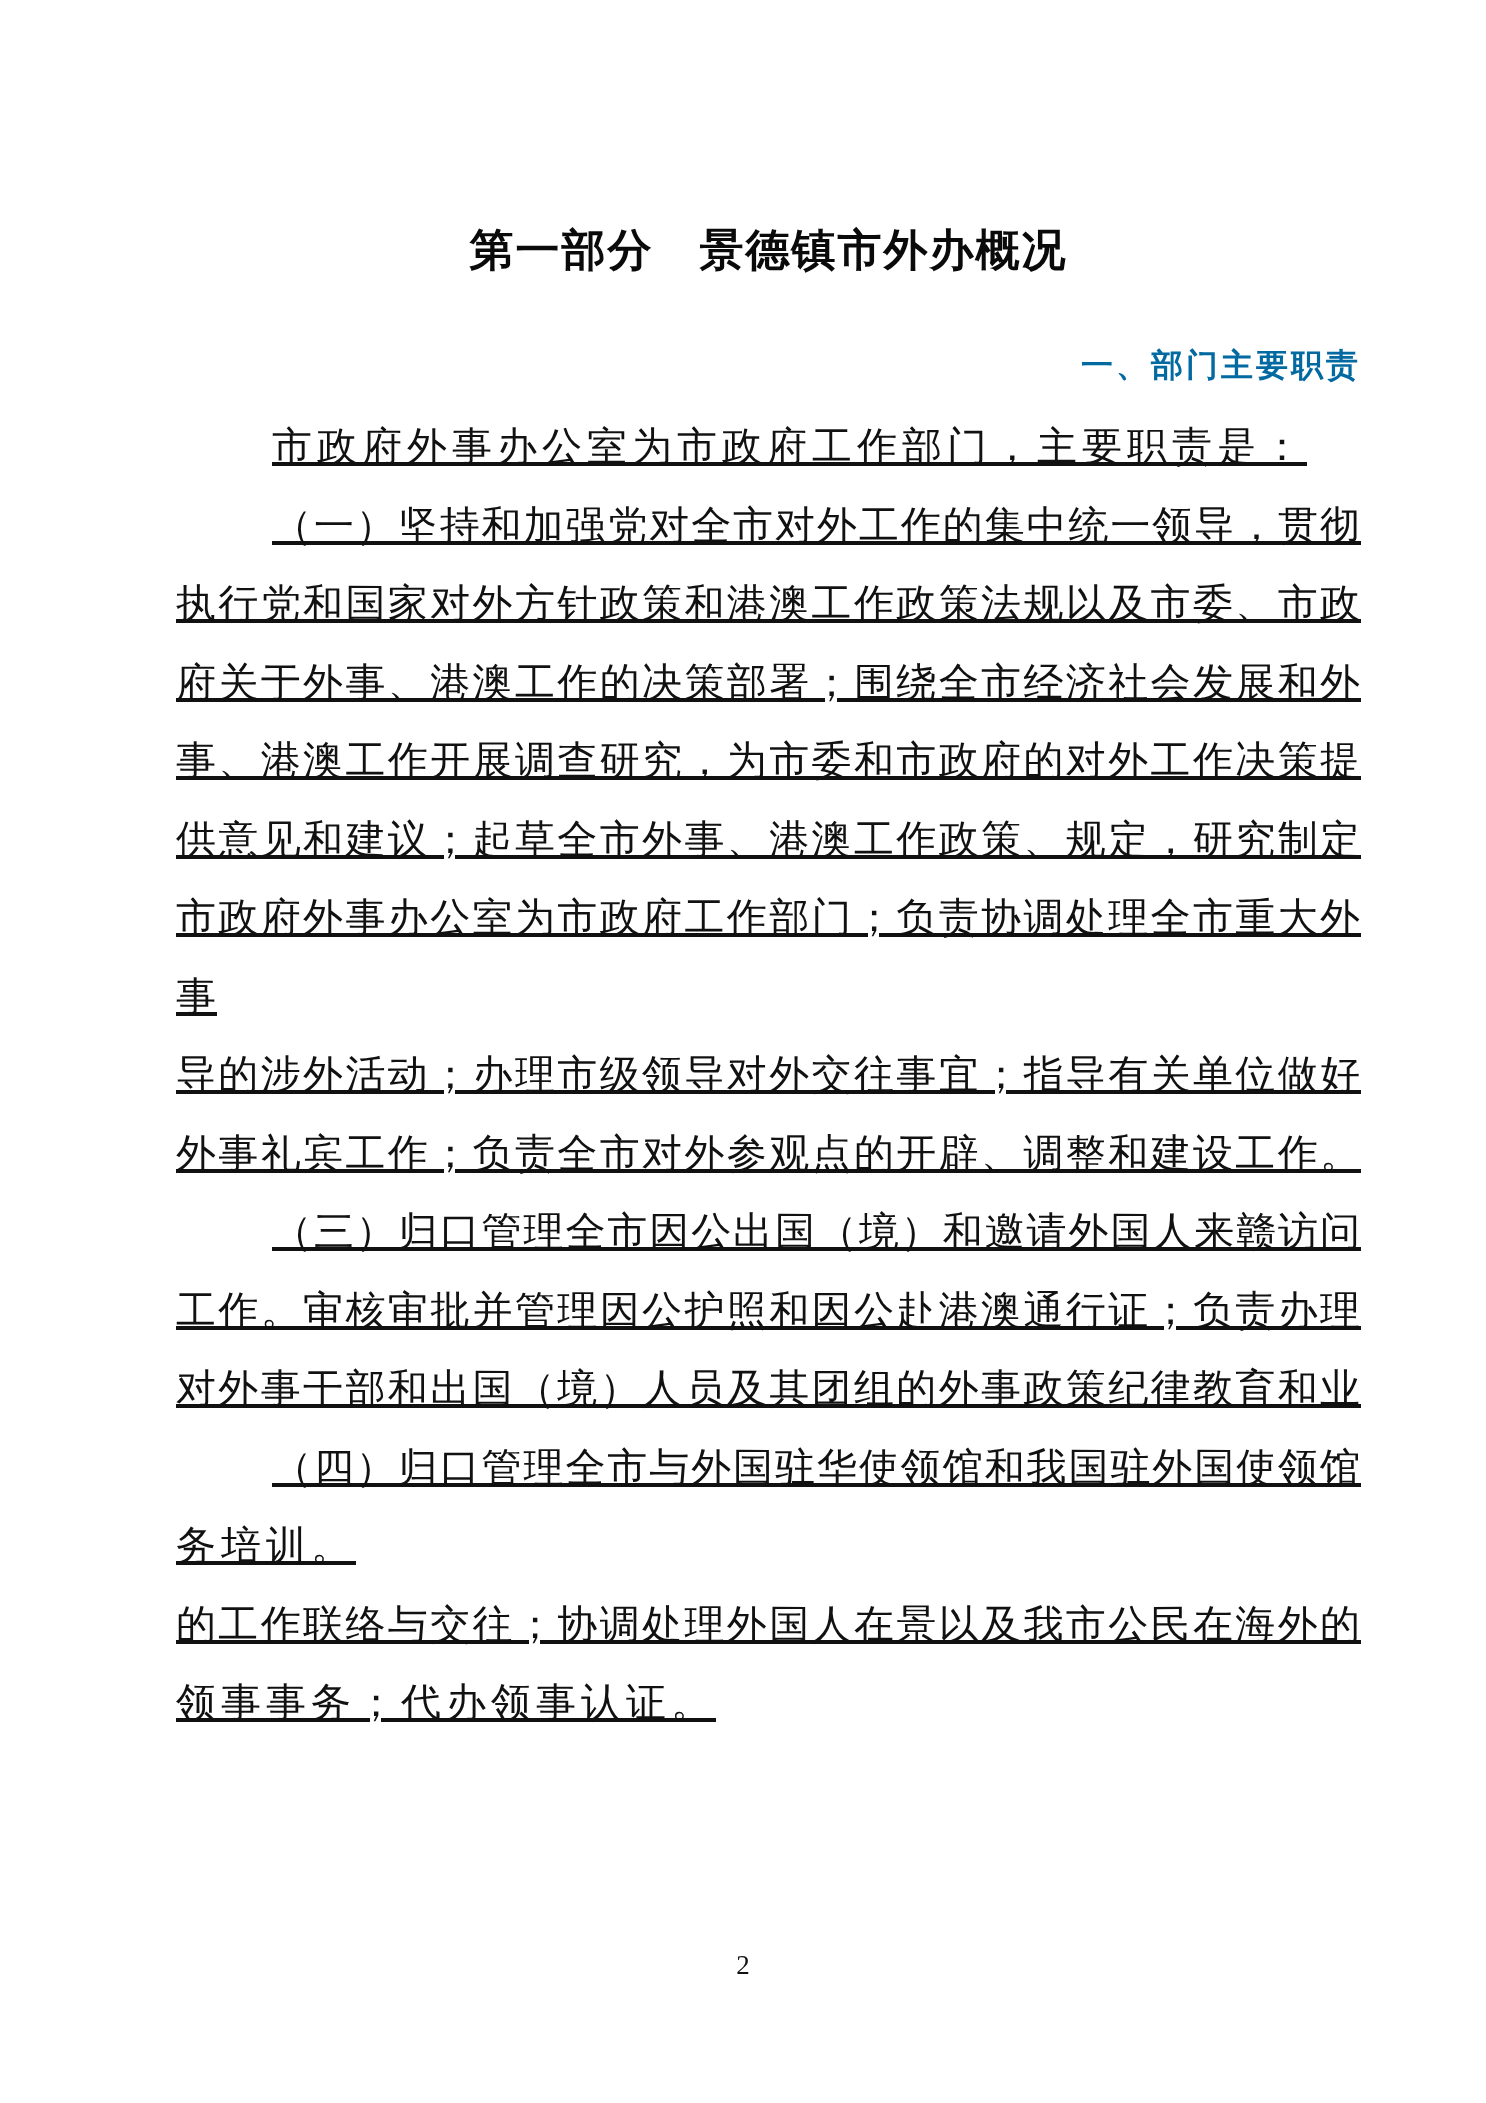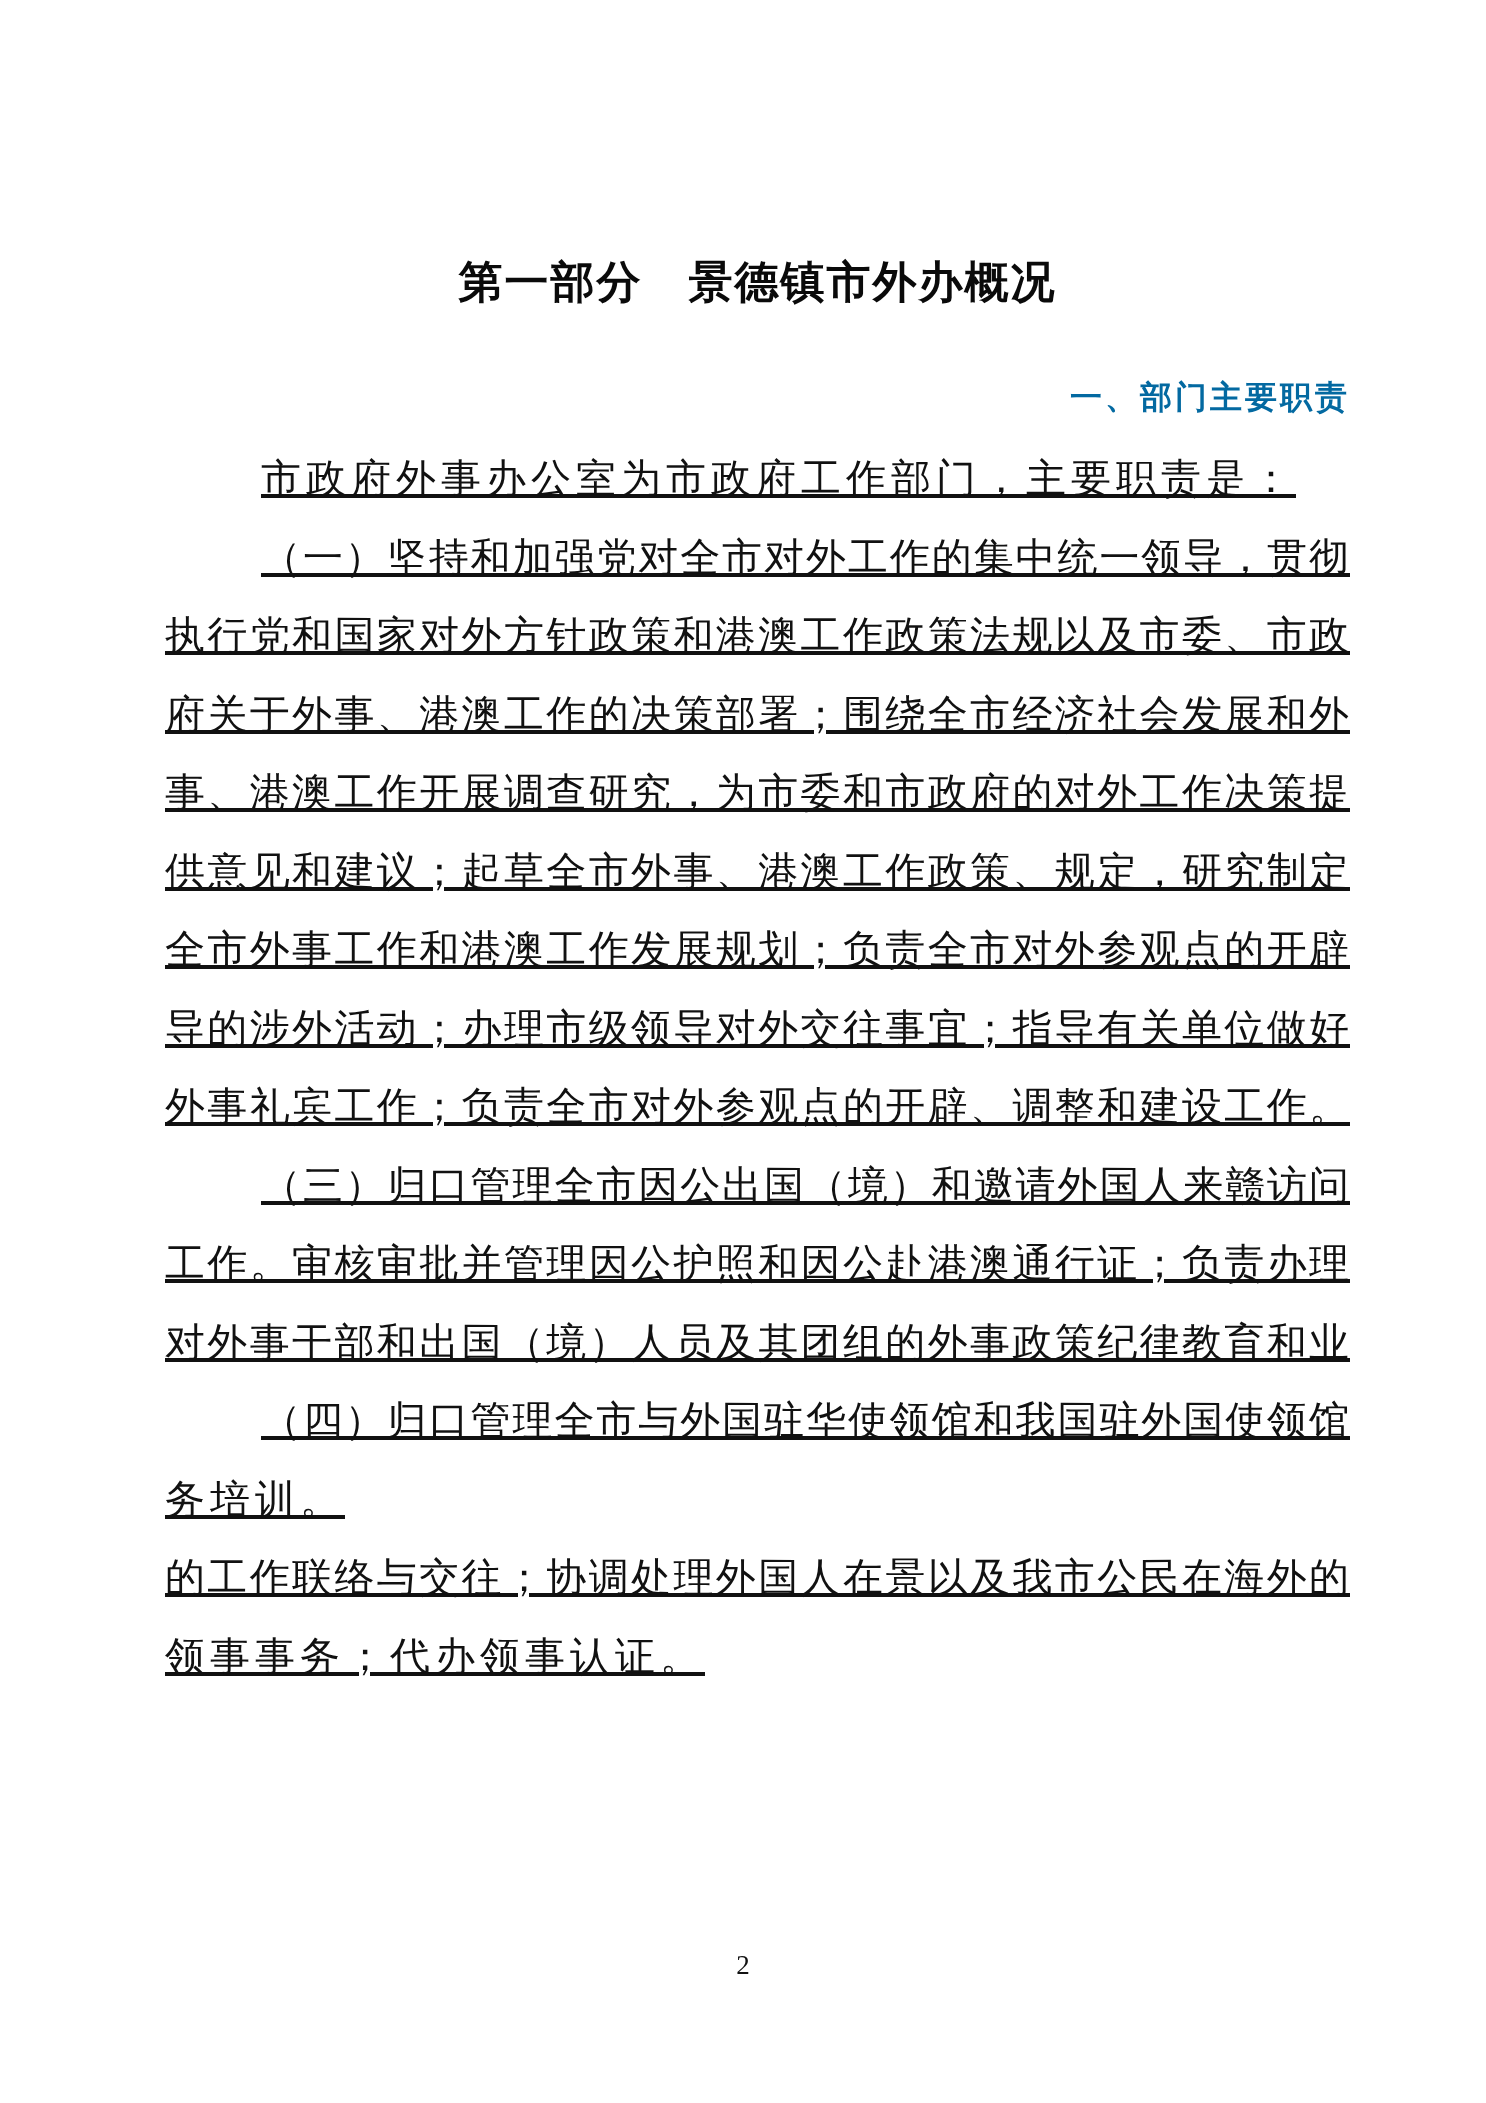--- a/index.html
+++ b/index.html
@@ -8,24 +8,23 @@
     position: relative;
     width: 1486px;
     height: 2103px;
     background: #ffffff;
     color: #111111;
     font-family: "Liberation Serif", "DejaVu Serif", serif;
     overflow: hidden;
   }
   .content {
     position: absolute;
-    left: 165px;
+    left: 176px;
     top: 0;
     width: 1185px;
-    margin-top: 32px;
   }
   .doc-title {
     margin-top: 225px;
     font-family: "Liberation Sans", "DejaVu Sans", sans-serif;
     font-weight: bold;
     font-size: 44px;
     line-height: 50px;
     letter-spacing: 2px;
     text-align: center;
     color: #0a0a0a;
@@ -76,21 +75,21 @@
   <div class="content">
     <div class="doc-title">第一部分　景德镇市外办概况</div>
     <div class="section-heading">一、部门主要职责</div>
     <div class="doc-body">
         <div class="line first loose">市政府外事办公室为市政府工作部门，主要职责是：</div>
         <div class="line first justify">（一）坚持和加强党对全市对外工作的集中统一领导，贯彻</div>
         <div class="line justify">执行党和国家对外方针政策和港澳工作政策法规以及市委、市政</div>
         <div class="line justify">府关于外事、港澳工作的决策部署；围绕全市经济社会发展和外</div>
         <div class="line justify">事、港澳工作开展调查研究，为市委和市政府的对外工作决策提</div>
         <div class="line justify">供意见和建议；起草全市外事、港澳工作政策、规定，研究制定</div>
-        <div class="line justify">全市外事工作和港澳工作发展规划；负责全市对外参观点的开辟</div>
+        <div class="line justify">市政府外事办公室为市政府工作部门；负责协调处理全市重大外事</div>
         <div class="line justify">导的涉外活动；办理市级领导对外交往事宜；指导有关单位做好</div>
         <div class="line justify">外事礼宾工作；负责全市对外参观点的开辟、调整和建设工作。</div>
         <div class="line first justify">（三）归口管理全市因公出国（境）和邀请外国人来赣访问</div>
         <div class="line justify">工作。审核审批并管理因公护照和因公赴港澳通行证；负责办理</div>
         <div class="line justify">对外事干部和出国（境）人员及其团组的外事政策纪律教育和业</div>
         <div class="line first justify">（四）归口管理全市与外国驻华使领馆和我国驻外国使领馆</div>
         <div class="line loose">务培训。</div>
         <div class="line justify">的工作联络与交往；协调处理外国人在景以及我市公民在海外的</div>
         <div class="line loose">领事事务；代办领事认证。</div>
       </div>

